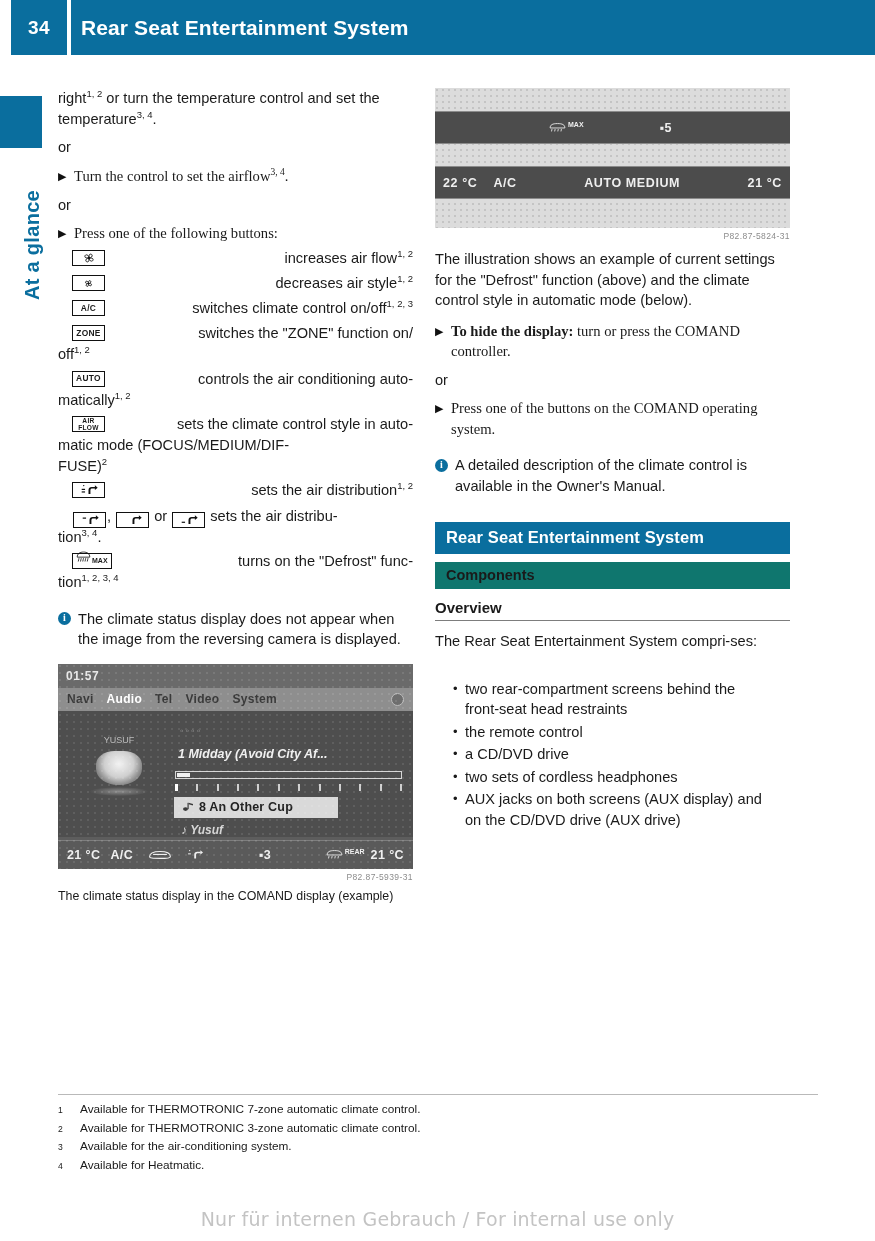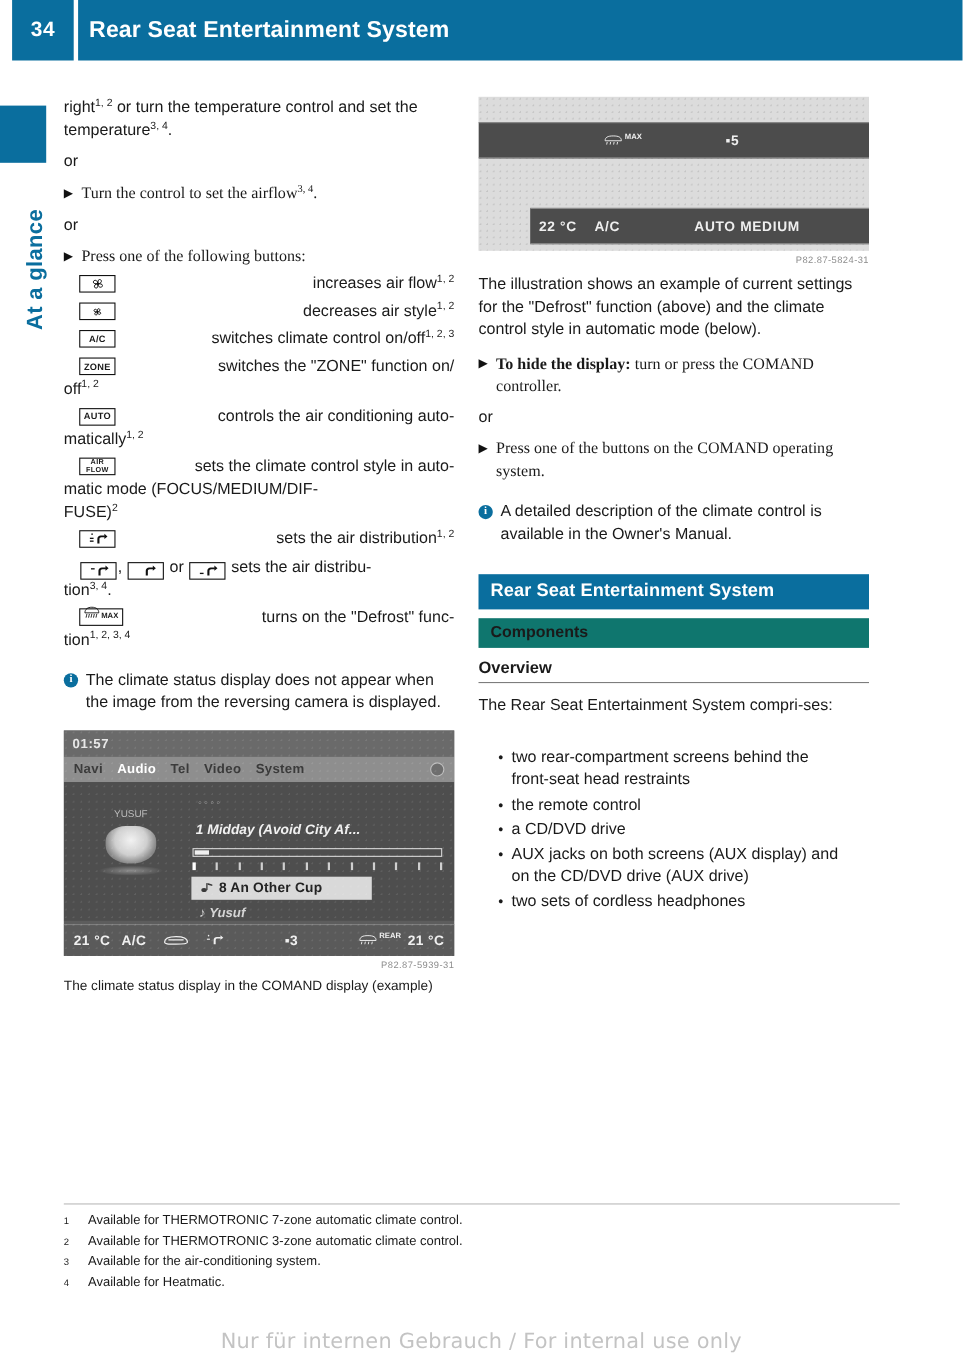--- a/index.html
+++ b/index.html
@@ -252,21 +252,21 @@
   }
   .strips .bar {
     position:absolute; left:0; width:100%; height:33px;
     background:#4c4c4c;
     border-top:1.5px solid #8b8b8b; border-bottom:1.5px solid #8b8b8b;
     display:flex; align-items:center;
     color:#efefef; font-size:12.5px; font-weight:bold;
     letter-spacing:0.6px;
   }
   .strips .bar.b1 { top:23px; }
-  .strips .bar.b2 { top:101px;margin-left:47px; }
+  .strips .bar.b2 { top:78px; }
   .strips .bar .cell { padding:0 8px; }
   .strips .bar .spacer { flex:1 1 auto; }
 
   .defrost-ico {
     display:inline-flex; align-items:flex-start;
   }
   .defrost-ico .mx { font-size:7px; margin-left:1px; margin-top:-1px; letter-spacing:0; }
 
   
   .bar-blue {
@@ -656,22 +656,22 @@
   <div class="gap10"></div>
 
   <p class="txt">The Rear Seat Entertainment System compri‐ses:</p>
 
   <div class="gap10"></div>
 
   <ul class="bullets">
     <li>two rear-compartment screens behind the front-seat head restraints</li>
     <li>the remote control</li>
     <li>a CD/DVD drive</li>
+    <li>two sets of cordless headphones</li>
     <li>AUX jacks on both screens (AUX display) and on the CD/DVD drive (AUX drive)</li>
-    <li>two sets of cordless headphones</li>
   </ul>
 </div>
 
 <div id="footnotes">
   <div class="fnline"></div>
   <div class="fn">
     <span class="fnnum">1</span>
     <span class="fntext">Available for THERMOTRONIC 7-zone automatic climate control.</span>
   </div>
   <div class="fn">

